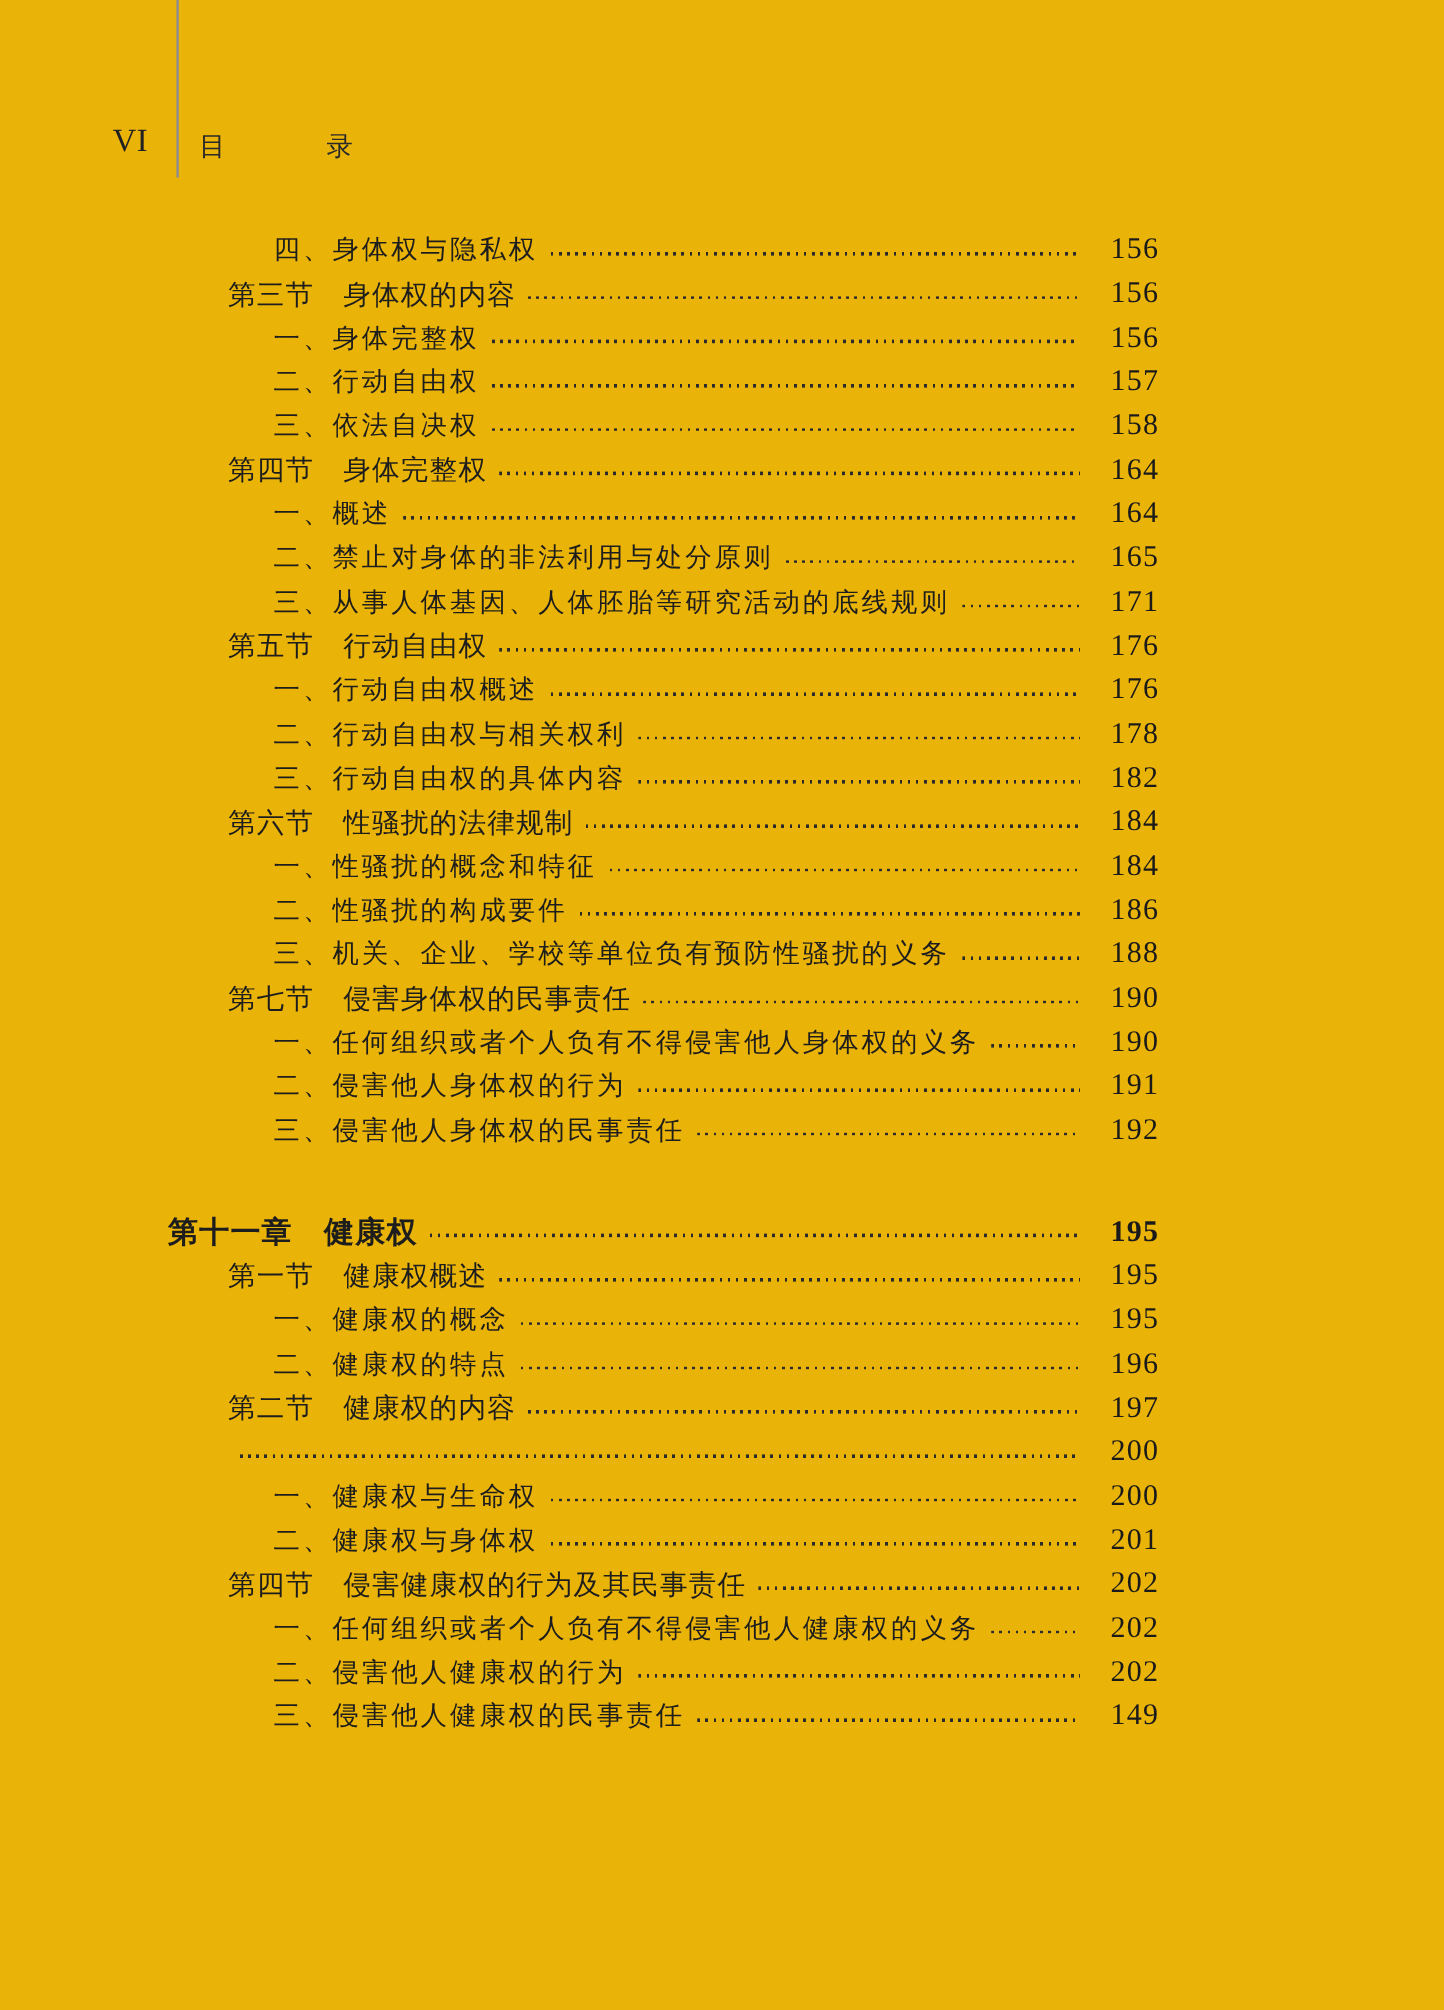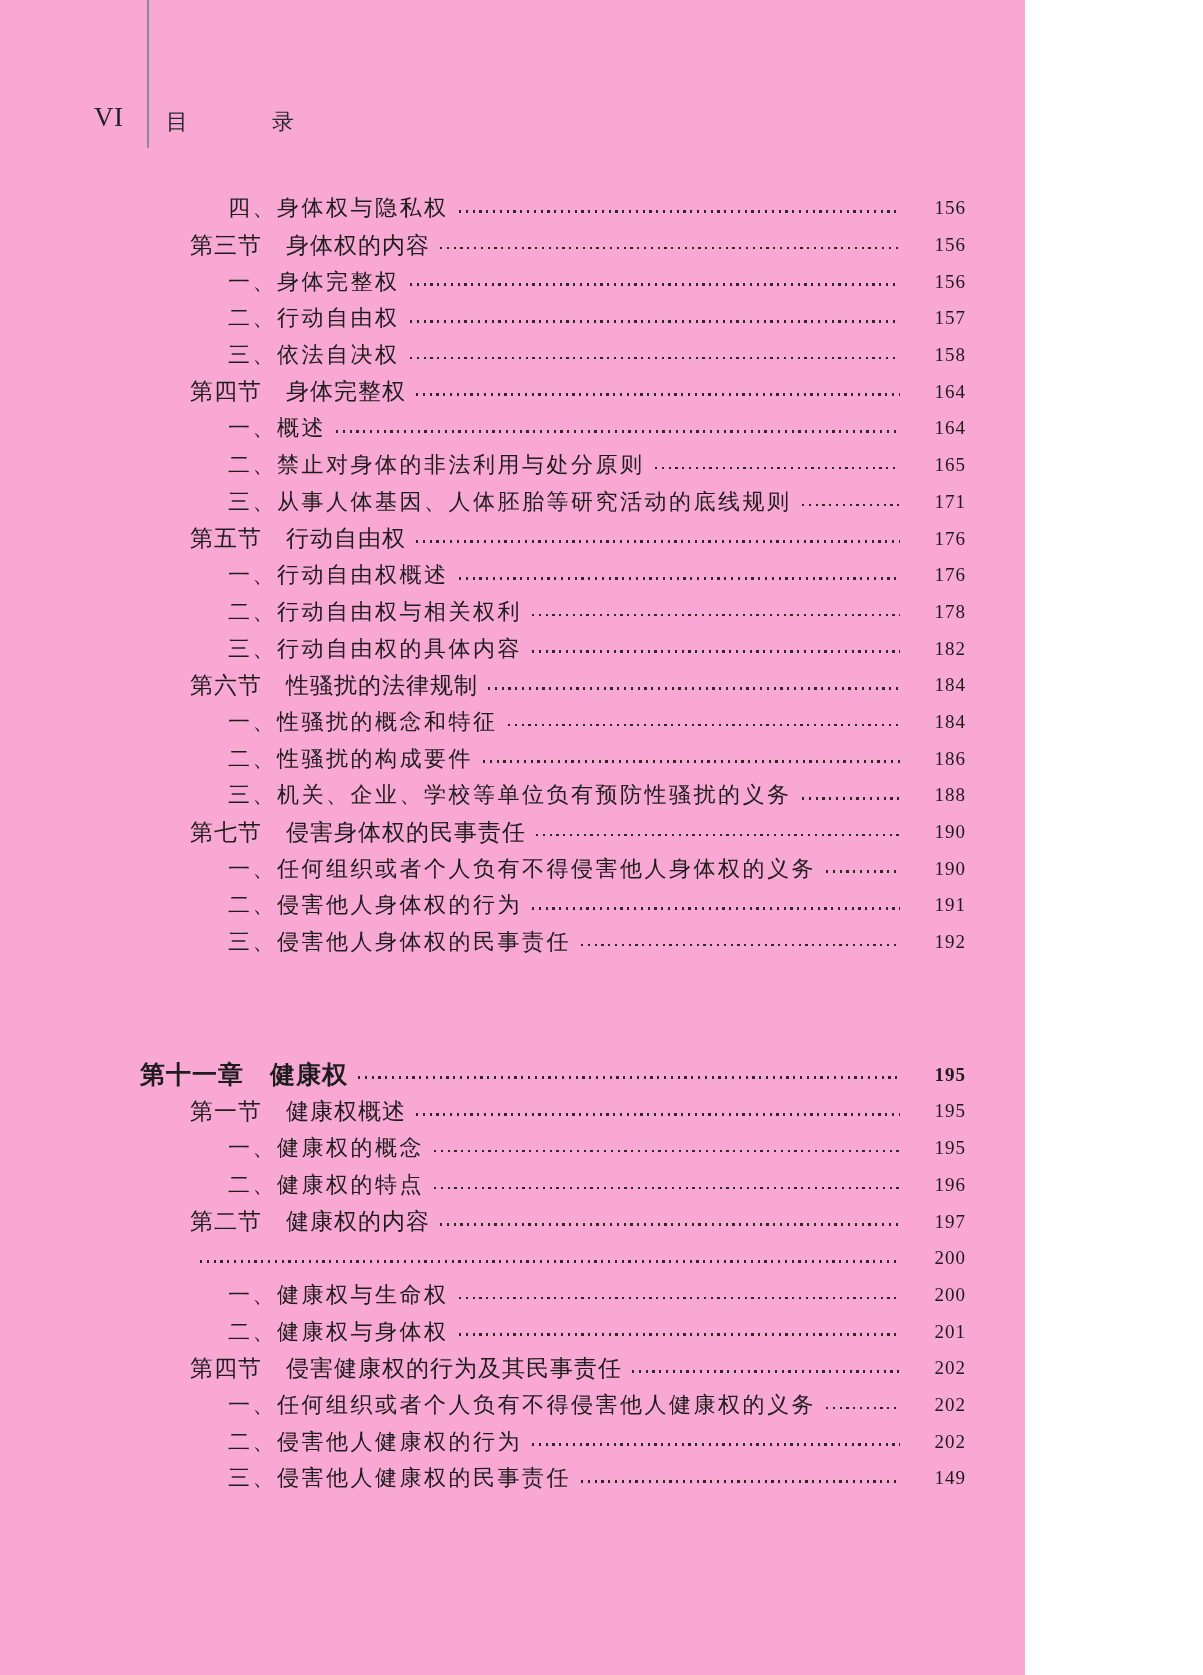--- a/index.html
+++ b/index.html
@@ -4,23 +4,23 @@
 <style>
   html, body {
     margin: 0;
     padding: 0;
     background: #ffffff;
     font-family: "Liberation Serif", "DejaVu Serif", serif;
     color: #1d1d1d;
   }
   .page {
     position: relative;
-    width: 1025px;
+    width: 1203px;
     height: 1675px;
-    background: #f9a8d4;
+    background: #eab308;
     overflow: hidden;
   }
   
   .folio {
     position: absolute;
     left: 94px;
     top: 102px;
     font-size: 27px;
     letter-spacing: 0.5px;
     color: #222222;
@@ -65,42 +65,42 @@
     margin: 0 12px 0 10px;
     transform: translateY(3px);
     background-image: repeating-linear-gradient(90deg,
       #2a2a2a 0, #2a2a2a 2.2px,
       transparent 2.2px, transparent 6.8px);
   }
   .toc-page {
     flex: 0 0 auto;
     min-width: 54px;
     text-align: right;
-    font-size: 19px;
+    font-size: 25px;
     letter-spacing: 1px;
     color: #1a1a1a;
   }
   .lvl-chapter {
     font-size: 25px;
     font-weight: bold;
     letter-spacing: 1px;
   }
   .lvl-section {
     padding-left: 50px;
     font-size: 23px;
     font-weight: normal;
     letter-spacing: 1px;
   }
   .lvl-sub {
     padding-left: 88px;
     font-size: 22px;
     letter-spacing: 2.5px;
   }
   .gap-before {
-    margin-top: 96px;
+    margin-top: 48px;
   }
 </style>
 </head>
 <body>
 
 <div class="page">
   <span class="folio">VI</span>
   <span class="vline"></span>
   <span class="header-title">目录</span>
 

